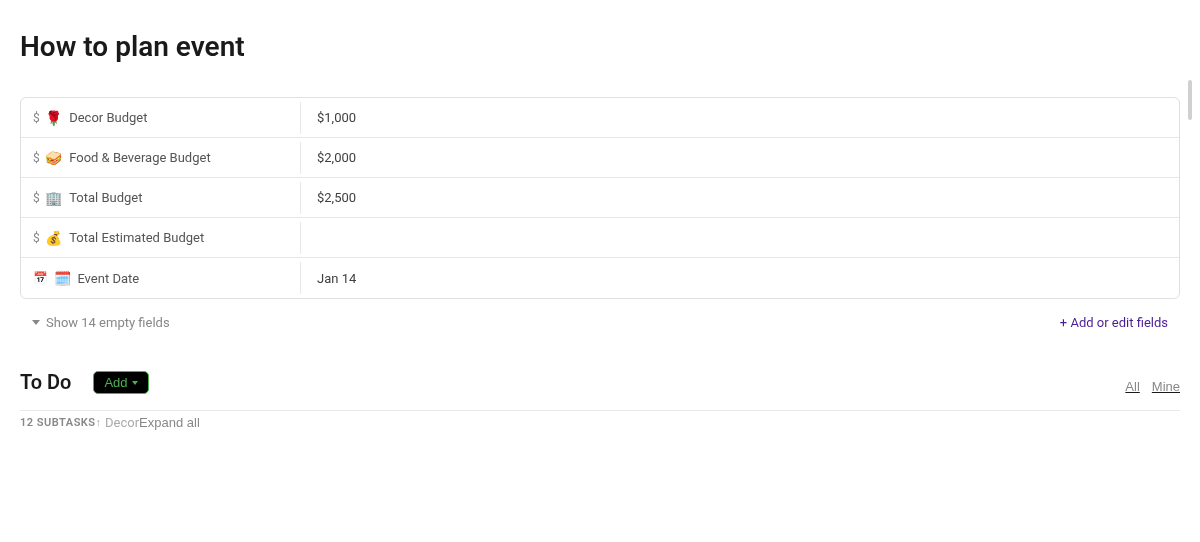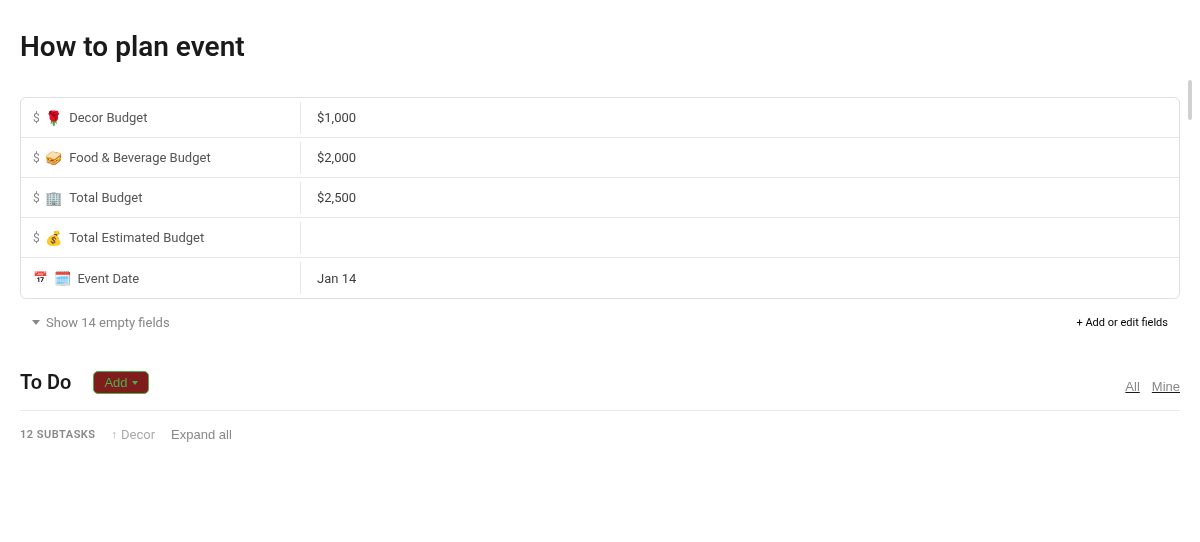--- a/index.html
+++ b/index.html
@@ -87,22 +87,22 @@
     }
     .chevron-down {
       display: inline-block;
       width: 0;
       height: 0;
       border-left: 4px solid transparent;
       border-right: 4px solid transparent;
       border-top: 5px solid #888;
     }
     .add-edit-link {
-      color: #000000;
-      font-size: 11px;
+      color: #4c1d95;
+      font-size: 13px;
       cursor: pointer;
       text-decoration: none;
       text-align: right;
     }
     .todo-section {
       margin-top: 32px;
     }
     .todo-header {
       display: flex;
       align-items: flex-end;
@@ -117,21 +117,21 @@
     .add-button {
       display: flex;
       align-items: center;
       gap: 4px;
       padding: 3px 10px;
       border: 1px solid #4CAF50;
       border-radius: 5px;
       color: #4CAF50;
       font-size: 13px;
       cursor: pointer;
-      background: #7f1d1d;
+      background: #000000;
       font-weight: 500;
     }
     .add-button-chevron {
       display: inline-block;
       width: 0;
       height: 0;
       border-left: 3px solid transparent;
       border-right: 3px solid transparent;
       border-top: 4px solid #4CAF50;
     }
@@ -146,22 +146,21 @@
       font-size: 13px;
       color: #888;
       cursor: pointer;
       background: none;
       border: none;
       padding: 0;
     }
     .subtasks-bar {
       display: flex;
       align-items: center;
-      gap: 16px;
-      padding: 16px 0;
+      padding: 4px 0;
       border-top: 1px solid #e8e8e8;
     }
     .subtasks-count {
       font-size: 11px;
       font-weight: 600;
       color: #888;
       letter-spacing: 0.5px;
       text-transform: uppercase;
     }
     .manual-sort {

